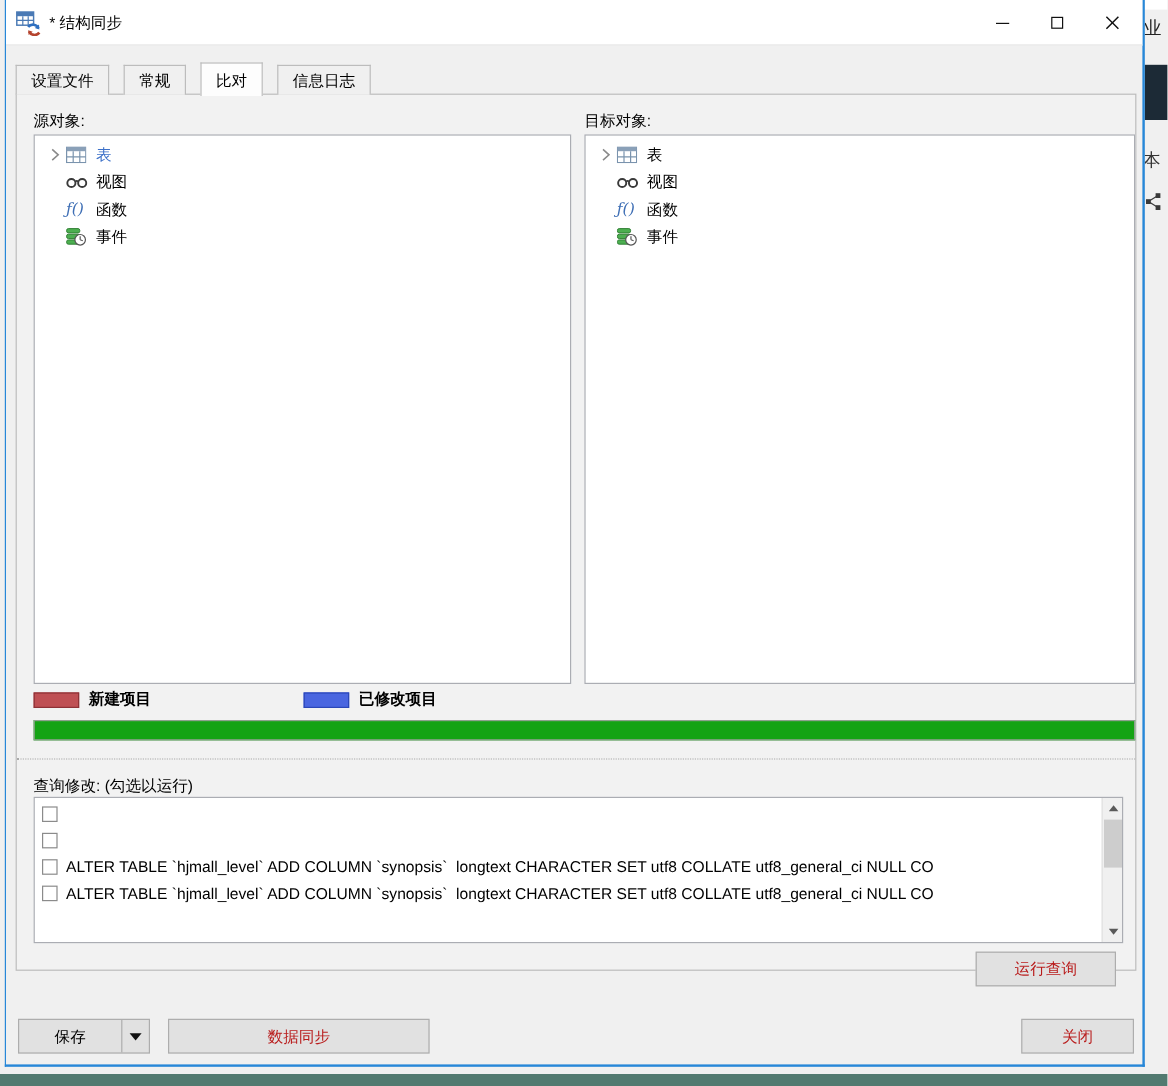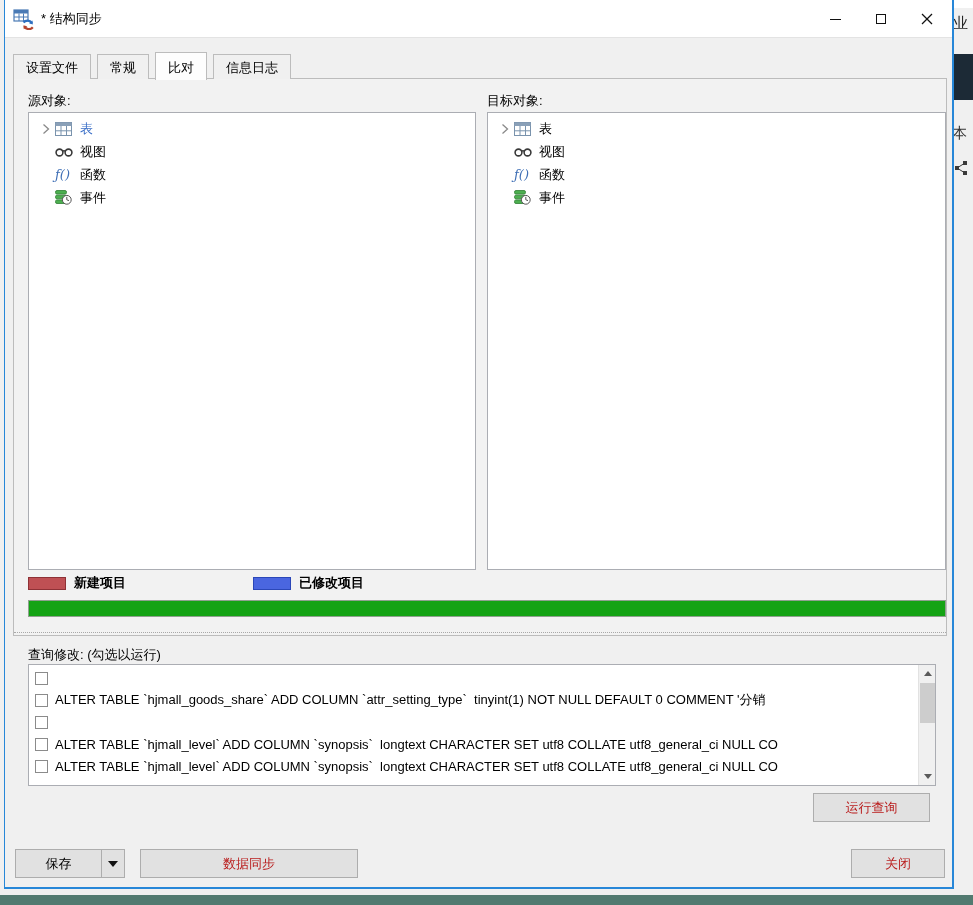--- a/index.html
+++ b/index.html
@@ -28,25 +28,25 @@
   .app-icon { margin-left:8px; width:22px; height:22px; display:inline-flex; }
   .title-text { margin-left:6px; font-size:13px; color:#000; }
   .win-controls { position:absolute; right:2px; top:0; height:38px; display:flex; }
   .win-btn { width:46px; height:38px; display:flex; align-items:center; justify-content:center; cursor:pointer; }
   .glyph-min { width:11px; height:0; border-top:1px solid #111; display:block; }
   .glyph-max { width:10px; height:10px; border:1px solid #111; display:block; }
 
   
   .tabbar { position:absolute; left:8px; top:51px; height:28px; display:flex; align-items:flex-end; z-index:3; }
   .tab { padding:4px 12px 5px 12px; border:1px solid #bcbcbc; border-bottom:none; background:#f0f0f0;
-         margin-right:6px; font-size:13px; cursor:pointer; height:25px; }
+         margin-right:12px; font-size:13px; cursor:pointer; height:25px; }
   .tab.active { background:#fdfdfd; height:28px; padding-top:6px; margin-bottom:-1px; position:relative; z-index:4; }
 
   
-  .tabpage { position:absolute; left:8px; top:78px; width:934px; height:558px;
+  .tabpage { position:absolute; left:8px; top:78px; width:934px; height:731px;
              background:#f2f2f2; border:1px solid #bcbcbc; }
   .pane-label { position:absolute; top:13px; font-size:13px; }
   .pane-label.src { left:14px; }
   .pane-label.tgt { left:473px; }
 
   .tree { position:absolute; top:33px; height:458px; background:#fff; border:1px solid #abadb3; padding-top:4px; }
   .tree.src-tree { left:14px; width:448px; }
   .tree.tgt-tree { left:473px; width:459px; }
   .trow { height:23px; display:flex; align-items:center; padding-left:8px; cursor:default; }
   .chev { width:18px; height:14px; display:inline-flex; align-items:center; justify-content:center; flex-shrink:0; }
@@ -274,24 +274,20 @@
     <div class="progress"></div>
     <div class="splitter"></div>
 
     <div class="query-label">查询修改: (勾选以运行)</div>
     <div class="sql-list">
       <div class="sql-row">
         <span class="cb"></span>
       </div>
       <div class="sql-row">
         <span class="cb"></span>
-        <span class="sql-text">ALTER TABLE `hjmall_goods_share` ADD COLUMN `attr_setting_type`  tinyint(1) NOT NULL DEFAULT 0 COMMENT '分销</span>
-      </div>
-      <div class="sql-row">
-        <span class="cb"></span>
       </div>
       <div class="sql-row">
         <span class="cb"></span>
         <span class="sql-text">ALTER TABLE `hjmall_level` ADD COLUMN `synopsis`  longtext CHARACTER SET utf8 COLLATE utf8_general_ci NULL CO</span>
       </div>
       <div class="sql-row">
         <span class="cb"></span>
         <span class="sql-text">ALTER TABLE `hjmall_level` ADD COLUMN `synopsis`  longtext CHARACTER SET utf8 COLLATE utf8_general_ci NULL CO</span>
       </div>
       <div class="vscroll">

